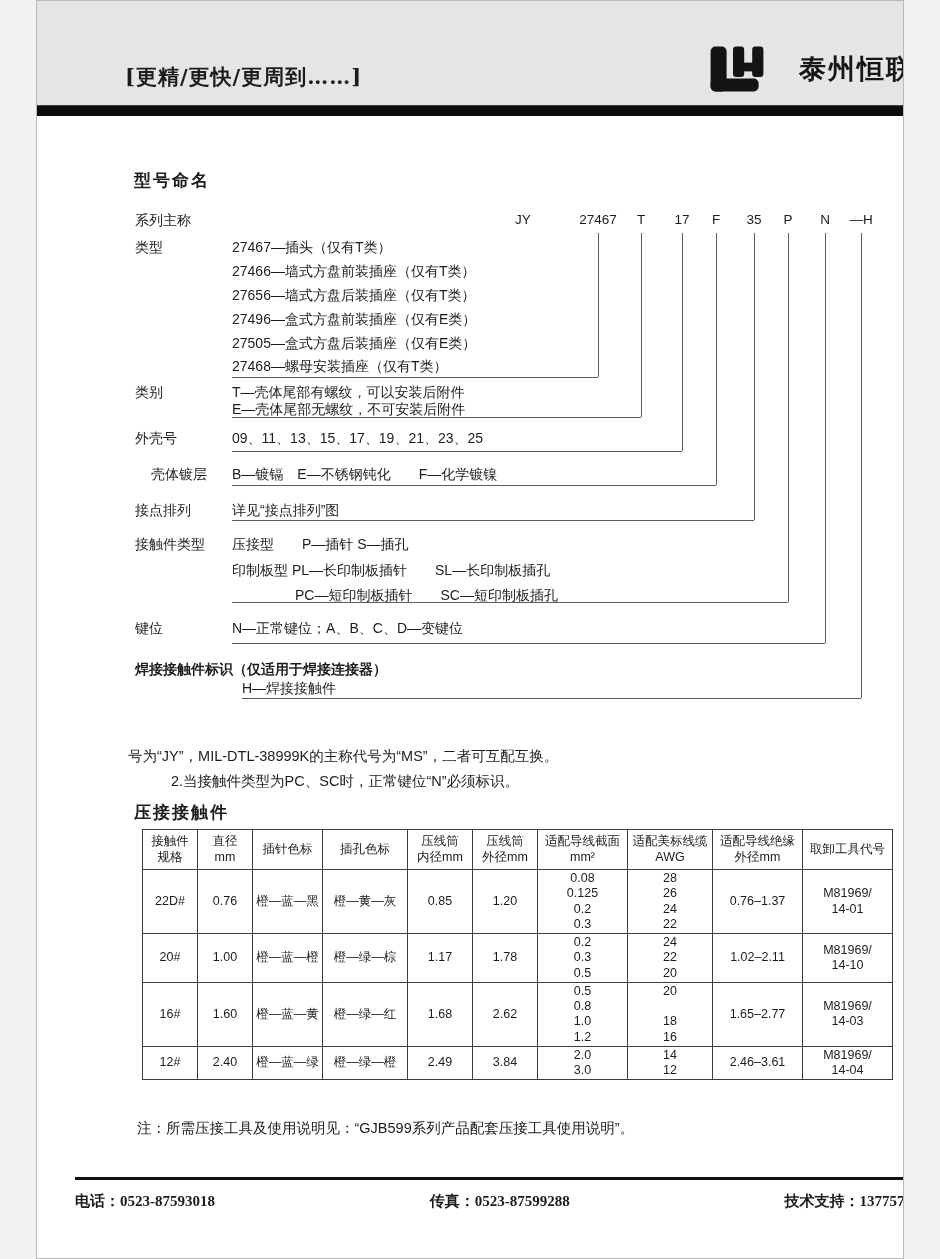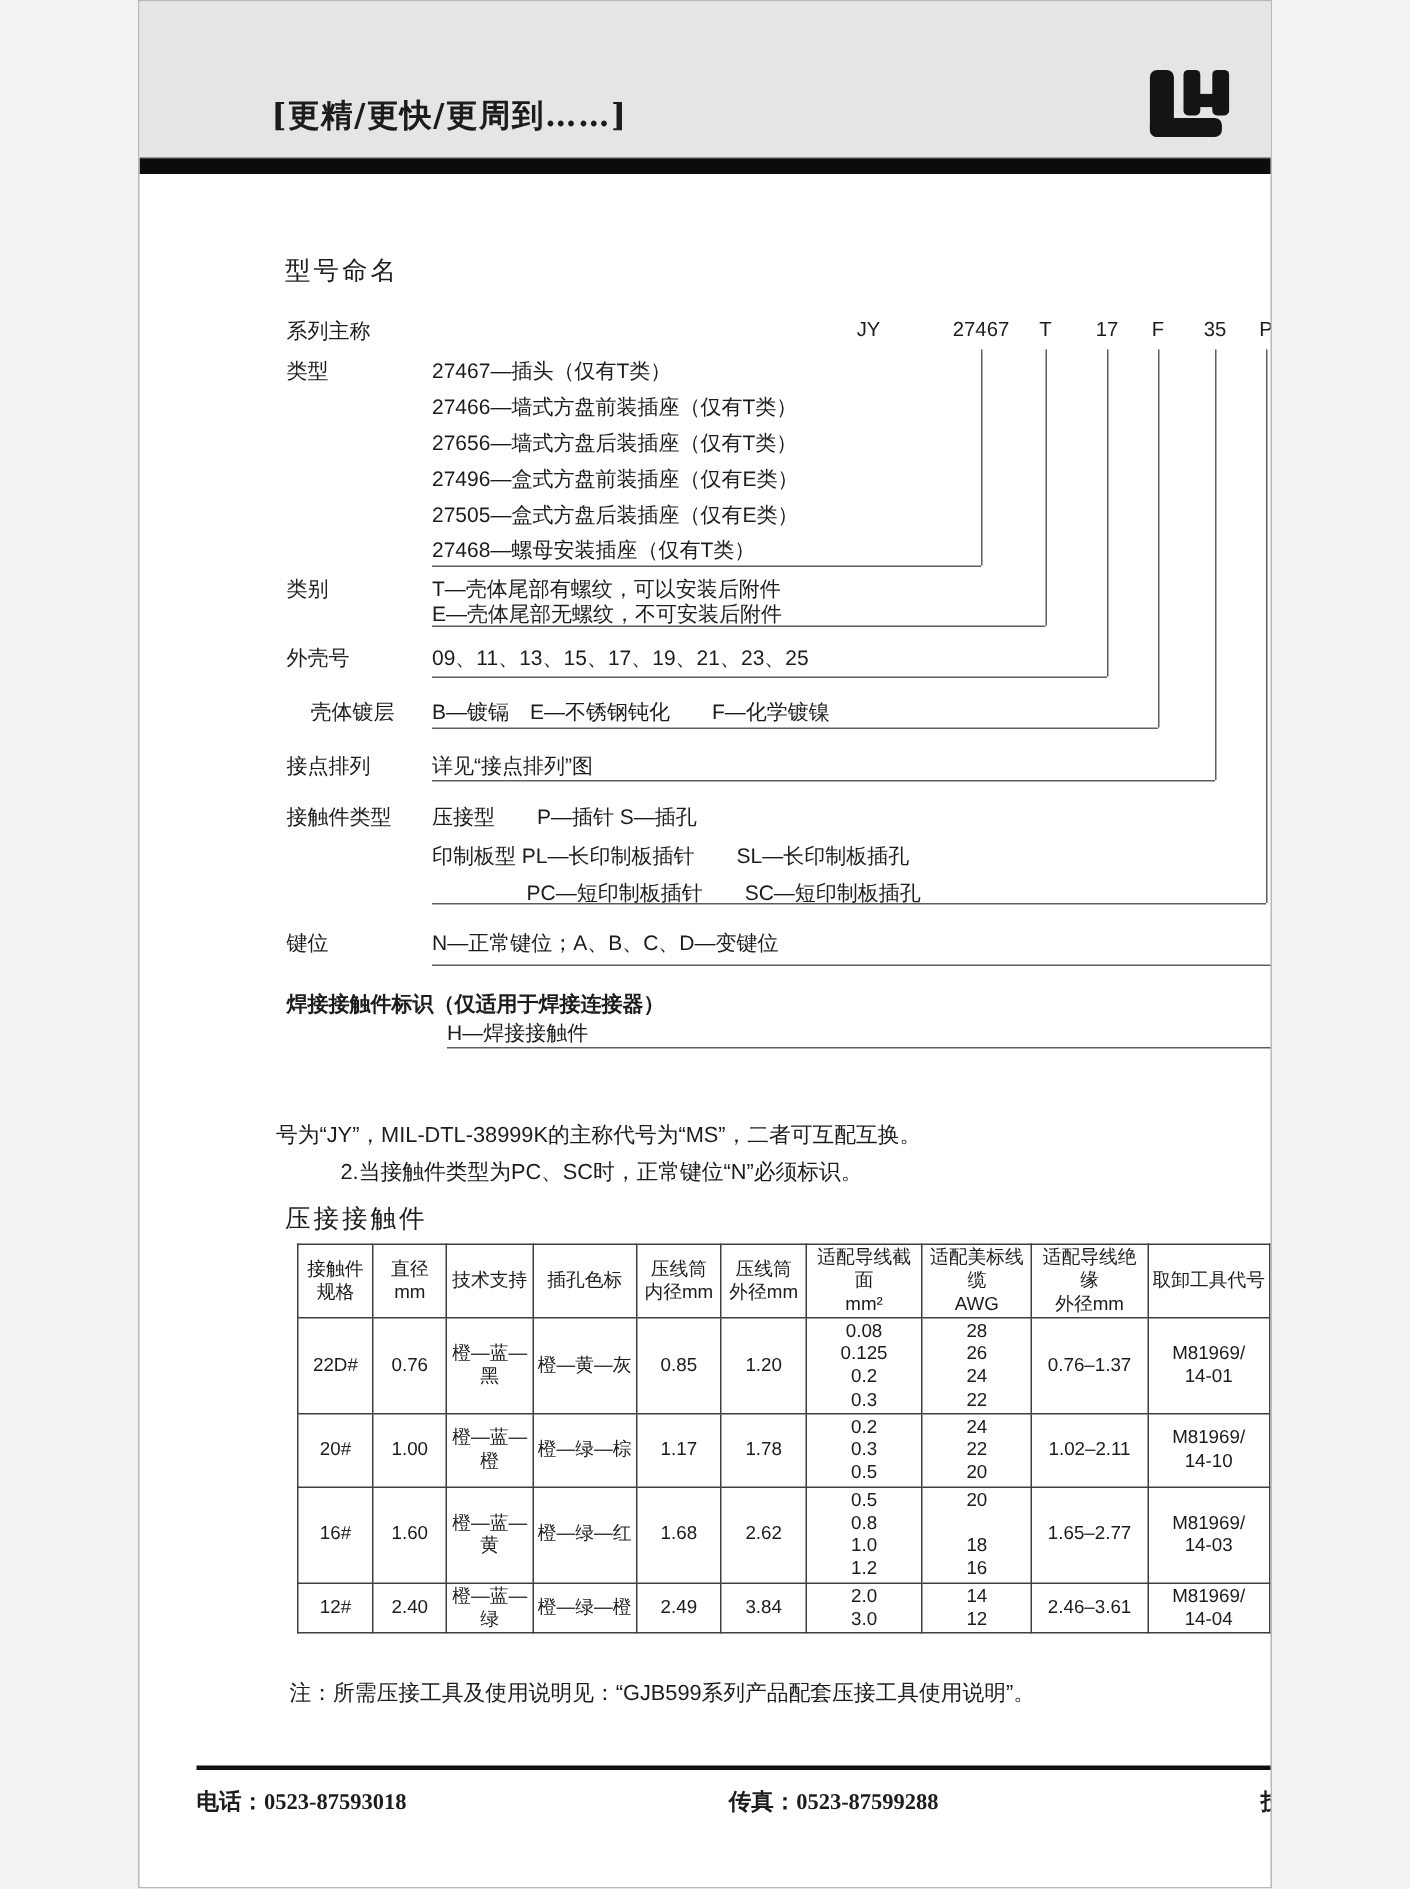--- a/index.html
+++ b/index.html
@@ -1,31 +1,31 @@
 <!DOCTYPE html>
 <html><head>
 <meta charset="utf-8">
 <style>
   html,body{margin:0;padding:0;background:#f2f2f2;}
   .page{
-    position:relative;width:756px;height:1259px;margin:0 auto;
+    position:relative;width:868px;height:1259px;margin:0 auto;
     background:#ffffff;border:1px solid #b9b9b9;box-sizing:border-box;
     font-family:"Liberation Sans",sans-serif;color:#1c1c1c;overflow:hidden;
   }
   
   .header{position:absolute;left:0;top:0;width:940px;height:105px;background:#e6e5e3;border-bottom:1px solid #444;box-sizing:border-box;}
   .slogan{position:absolute;left:88px;top:62px;font-family:"DejaVu Serif","Liberation Serif",serif;font-weight:bold;font-size:21px;letter-spacing:1px;}
   .logo{position:absolute;right:62px;top:44px;display:flex;align-items:center;gap:26px;}
   .brand{font-size:27px;font-weight:bold;letter-spacing:2px;color:#161616;}
   .topbar{position:absolute;left:0;top:105px;width:940px;height:10px;background:#0c0c0c;}
   
   .side-tab{position:absolute;left:868px;top:395px;width:47px;height:212px;background:#c8c8c8;}
   .side-tab span{position:absolute;left:50%;top:50%;transform:translate(-50%,-50%) rotate(-90deg);white-space:nowrap;font-size:17px;color:#222;letter-spacing:1px;}
   
-  .h1{position:absolute;font-size:17px;font-weight:normal;letter-spacing:2px;}
+  .h1{position:absolute;font-size:17px;font-weight:bold;letter-spacing:2px;}
   .lbl{position:absolute;font-size:14px;white-space:nowrap;}
   .txt{position:absolute;font-size:14px;white-space:nowrap;}
   .code{position:absolute;top:211px;transform:translateX(-50%);font-size:13.5px;white-space:nowrap;}
   .vline{position:absolute;width:1px;background:#5d5d5d;}
   .hline{position:absolute;height:1px;background:#5d5d5d;}
   .note{position:absolute;font-size:14.5px;white-space:nowrap;}
   
   table.crimp{position:absolute;left:105px;top:828px;border-collapse:collapse;table-layout:fixed;}
   table.crimp th,table.crimp td{
     border:1px solid #3e3e3e;text-align:center;vertical-align:middle;
@@ -140,21 +140,21 @@
         <col style="width:85px">
       <col style="width:90px">
         <col style="width:90px">
     </colgroup>
     <tbody>
         <tr style="height:40px">
       <th>接触件
 规格</th>
       <th>直径
 mm</th>
-      <th>技术支持</th>
+      <th>插针色标</th>
       <th>插孔色标</th>
       <th>压线筒
 内径mm</th>
       <th>压线筒
 外径mm</th>
       <th>适配导线截面
 mm²</th>
       <th>适配美标线缆
 AWG</th>
       <th>适配导线绝缘

